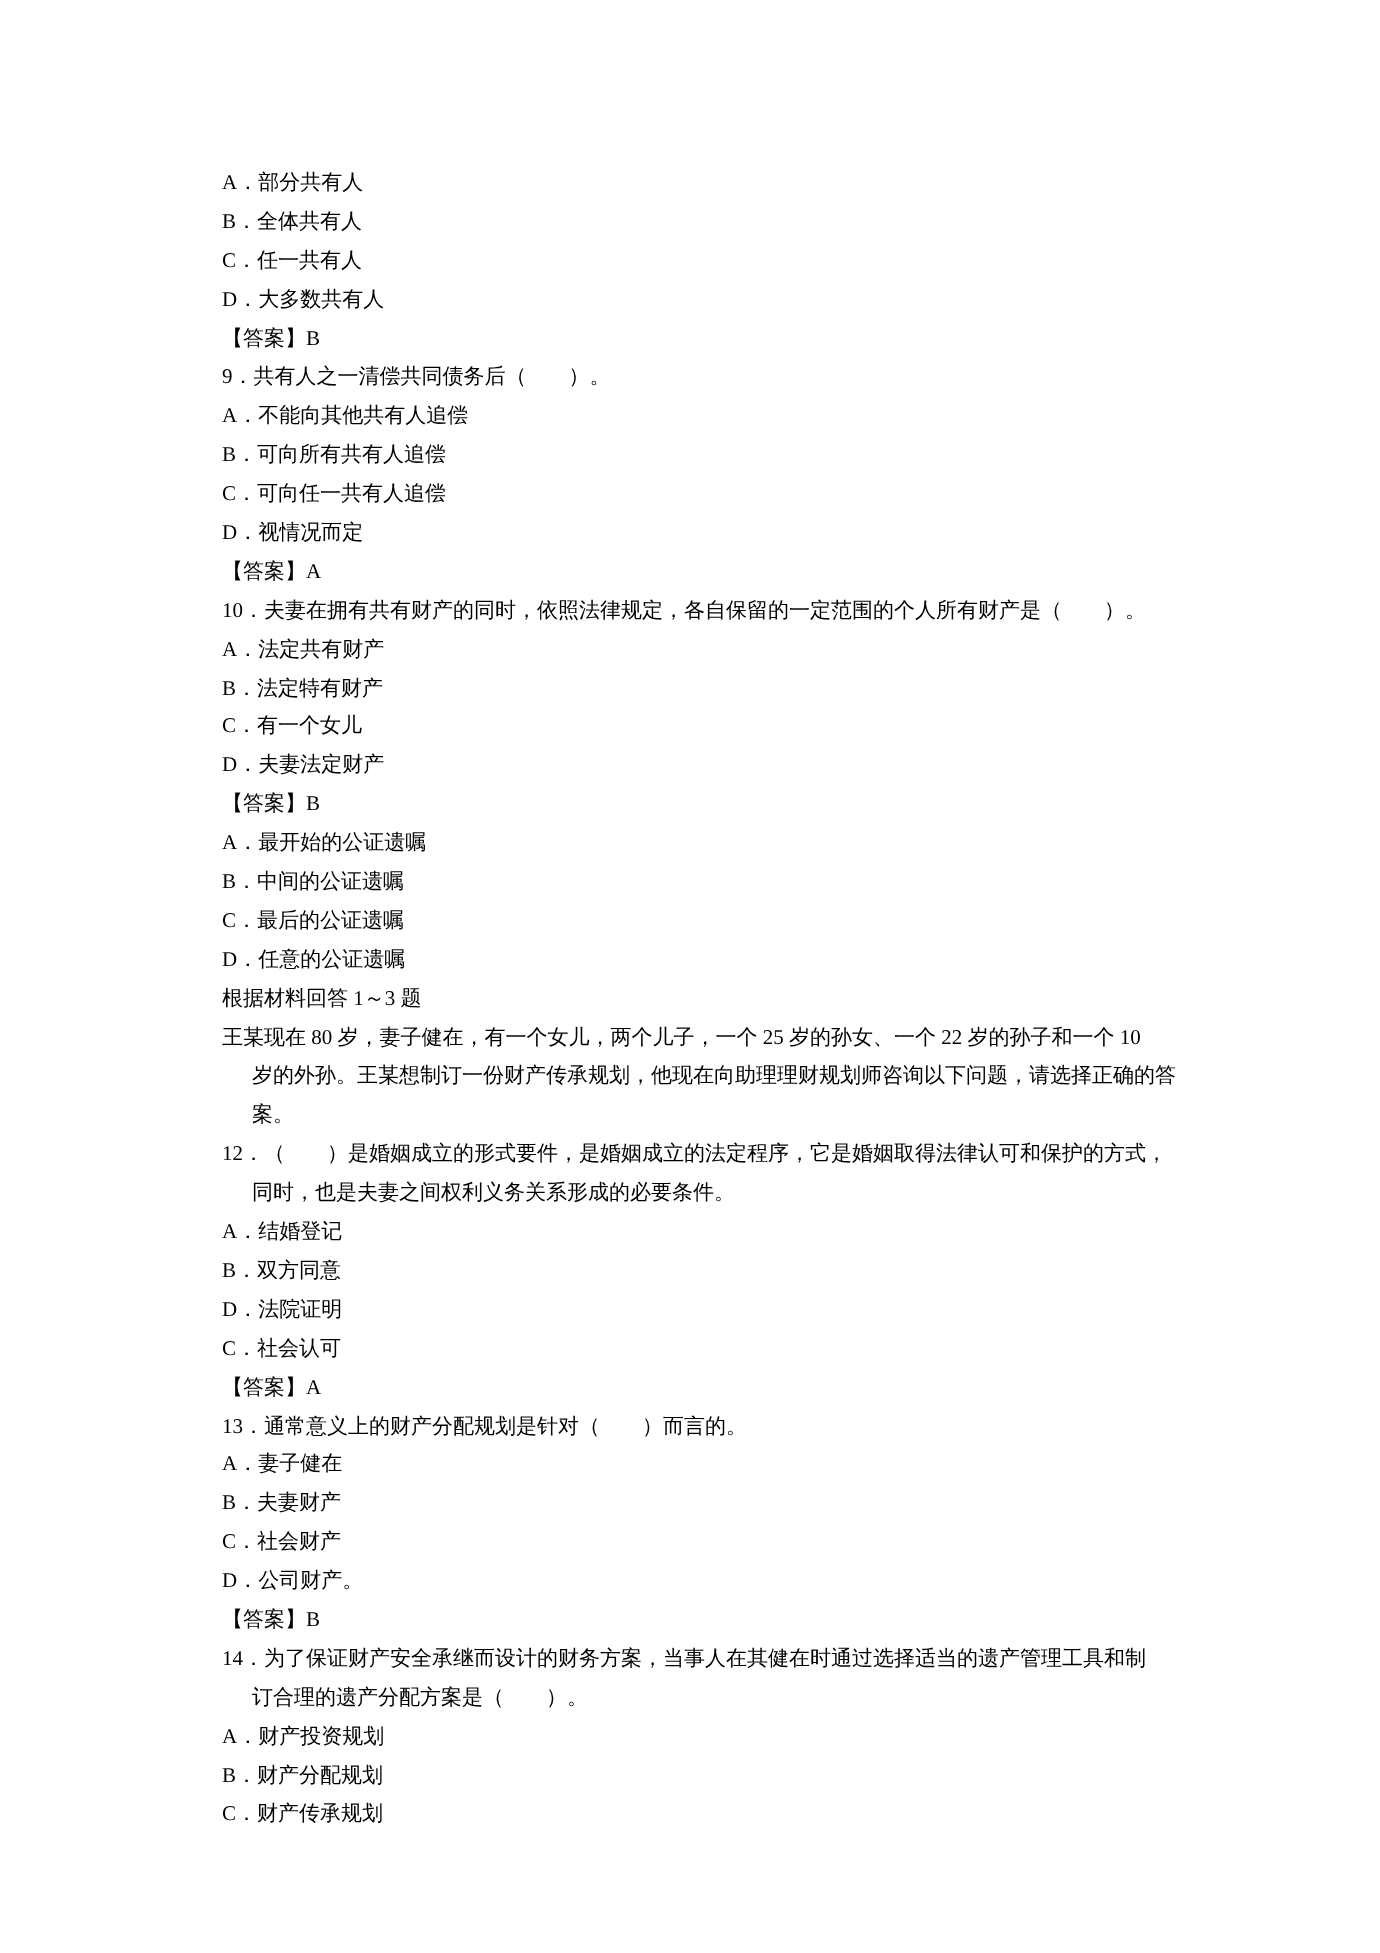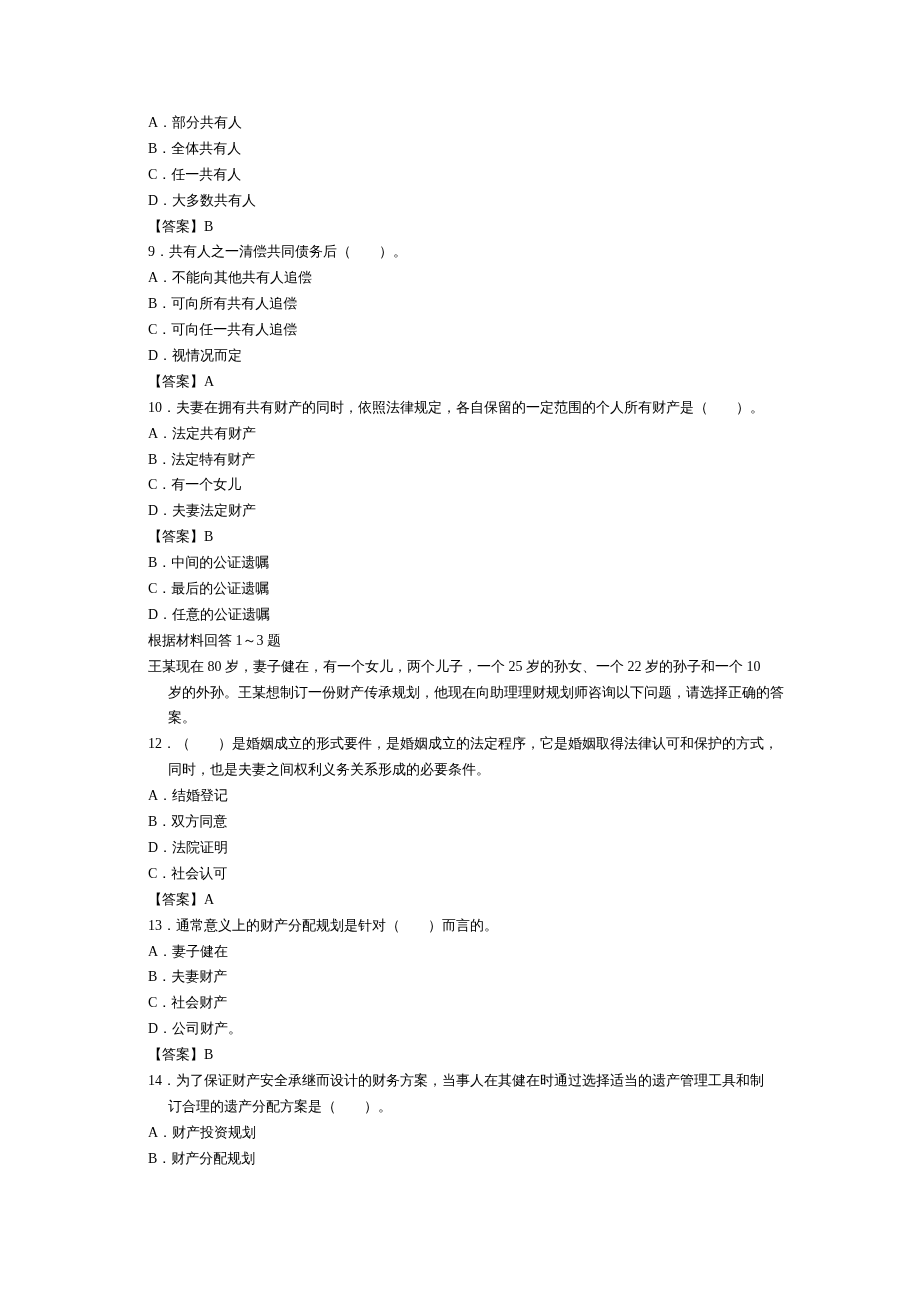--- a/index.html
+++ b/index.html
@@ -38,20 +38,21 @@
     <div class="line">B．可向所有共有人追偿</div>
     <div class="line">C．可向任一共有人追偿</div>
     <div class="line">D．视情况而定</div>
     <div class="line">【答案】A</div>
     <div class="line">10．夫妻在拥有共有财产的同时，依照法律规定，各自保留的一定范围的个人所有财产是（　　）。</div>
     <div class="line">A．法定共有财产</div>
     <div class="line">B．法定特有财产</div>
     <div class="line">C．有一个女儿</div>
     <div class="line">D．夫妻法定财产</div>
     <div class="line">【答案】B</div>
+    <div class="line">A．最开始的公证遗嘱</div>
     <div class="line">B．中间的公证遗嘱</div>
     <div class="line">C．最后的公证遗嘱</div>
     <div class="line">D．任意的公证遗嘱</div>
     <div class="line">根据材料回答 1～3 题</div>
     <div class="line">王某现在 80 岁，妻子健在，有一个女儿，两个儿子，一个 25 岁的孙女、一个 22 岁的孙子和一个 10</div>
     <div class="line line-noindent">岁的外孙。王某想制订一份财产传承规划，他现在向助理理财规划师咨询以下问题，请选择正确的答案。</div>
     <div class="line">12．（　　）是婚姻成立的形式要件，是婚姻成立的法定程序，它是婚姻取得法律认可和保护的方式，</div>
     <div class="line line-noindent">同时，也是夫妻之间权利义务关系形成的必要条件。</div>
     <div class="line">A．结婚登记</div>
     <div class="line">B．双方同意</div>
@@ -61,13 +62,14 @@
     <div class="line">13．通常意义上的财产分配规划是针对（　　）而言的。</div>
     <div class="line">A．妻子健在</div>
     <div class="line">B．夫妻财产</div>
     <div class="line">C．社会财产</div>
     <div class="line">D．公司财产。</div>
     <div class="line">【答案】B</div>
     <div class="line">14．为了保证财产安全承继而设计的财务方案，当事人在其健在时通过选择适当的遗产管理工具和制</div>
     <div class="line line-noindent">订合理的遗产分配方案是（　　）。</div>
     <div class="line">A．财产投资规划</div>
     <div class="line">B．财产分配规划</div>
+    <div class="line">C．财产传承规划</div>
   </div>
 
 </body></html>

